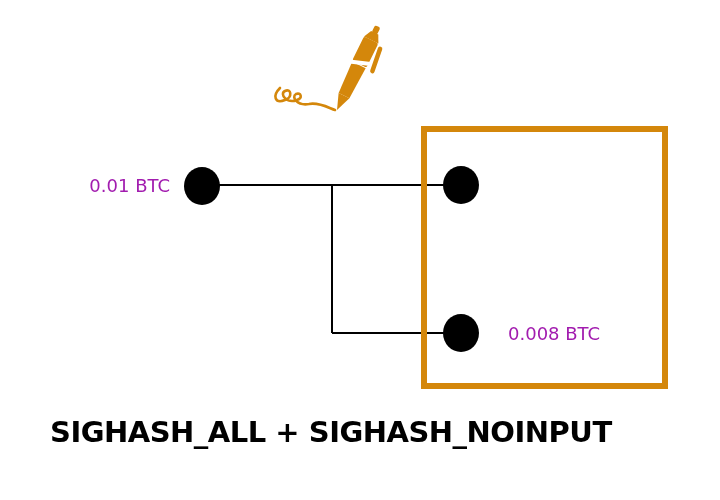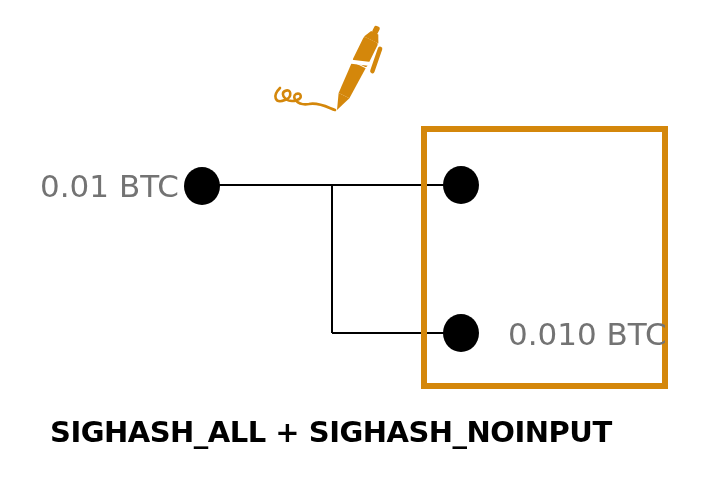--- a/index.html
+++ b/index.html
@@ -14,23 +14,23 @@
     background: #ffffff;
     overflow: hidden;
     font-family: "DejaVu Sans", sans-serif;
   }
   .stage svg {
     position: absolute;
     inset: 0;
   }
   .lbl {
     position: absolute;
-    font-size: 31px;
+    font-size: 18px;
     line-height: 1;
-    color: #737373;
+    color: #a21caf;
     white-space: nowrap;
     transform: translateY(-50%);
   }
   .input-lbl {
     left: 40px;
     width: 130px;
     top: 186px;
     text-align: right;
   }
   .out1-lbl {
@@ -94,17 +94,17 @@
     <rect x="424" y="129" width="241" height="257" fill="none" stroke-width="6" stroke="#D4870B"></rect>
 
     <ellipse cx="202" cy="186" rx="18" ry="19" fill="#000000"></ellipse>
     <ellipse cx="461" cy="185" rx="18" ry="19" fill="#000000"></ellipse>
     <ellipse cx="461" cy="333" rx="18" ry="19" fill="#000000"></ellipse>
   </svg>
 
   <div class="lbl input-lbl">0.01 BTC</div>
 
 
-  <div class="lbl out2-lbl">0.010 BTC</div>
+  <div class="lbl out2-lbl">0.008 BTC</div>
 
   <div class="caption">SIGHASH_ALL + SIGHASH_NOINPUT</div>
 
 </div>
 
 </body></html>

